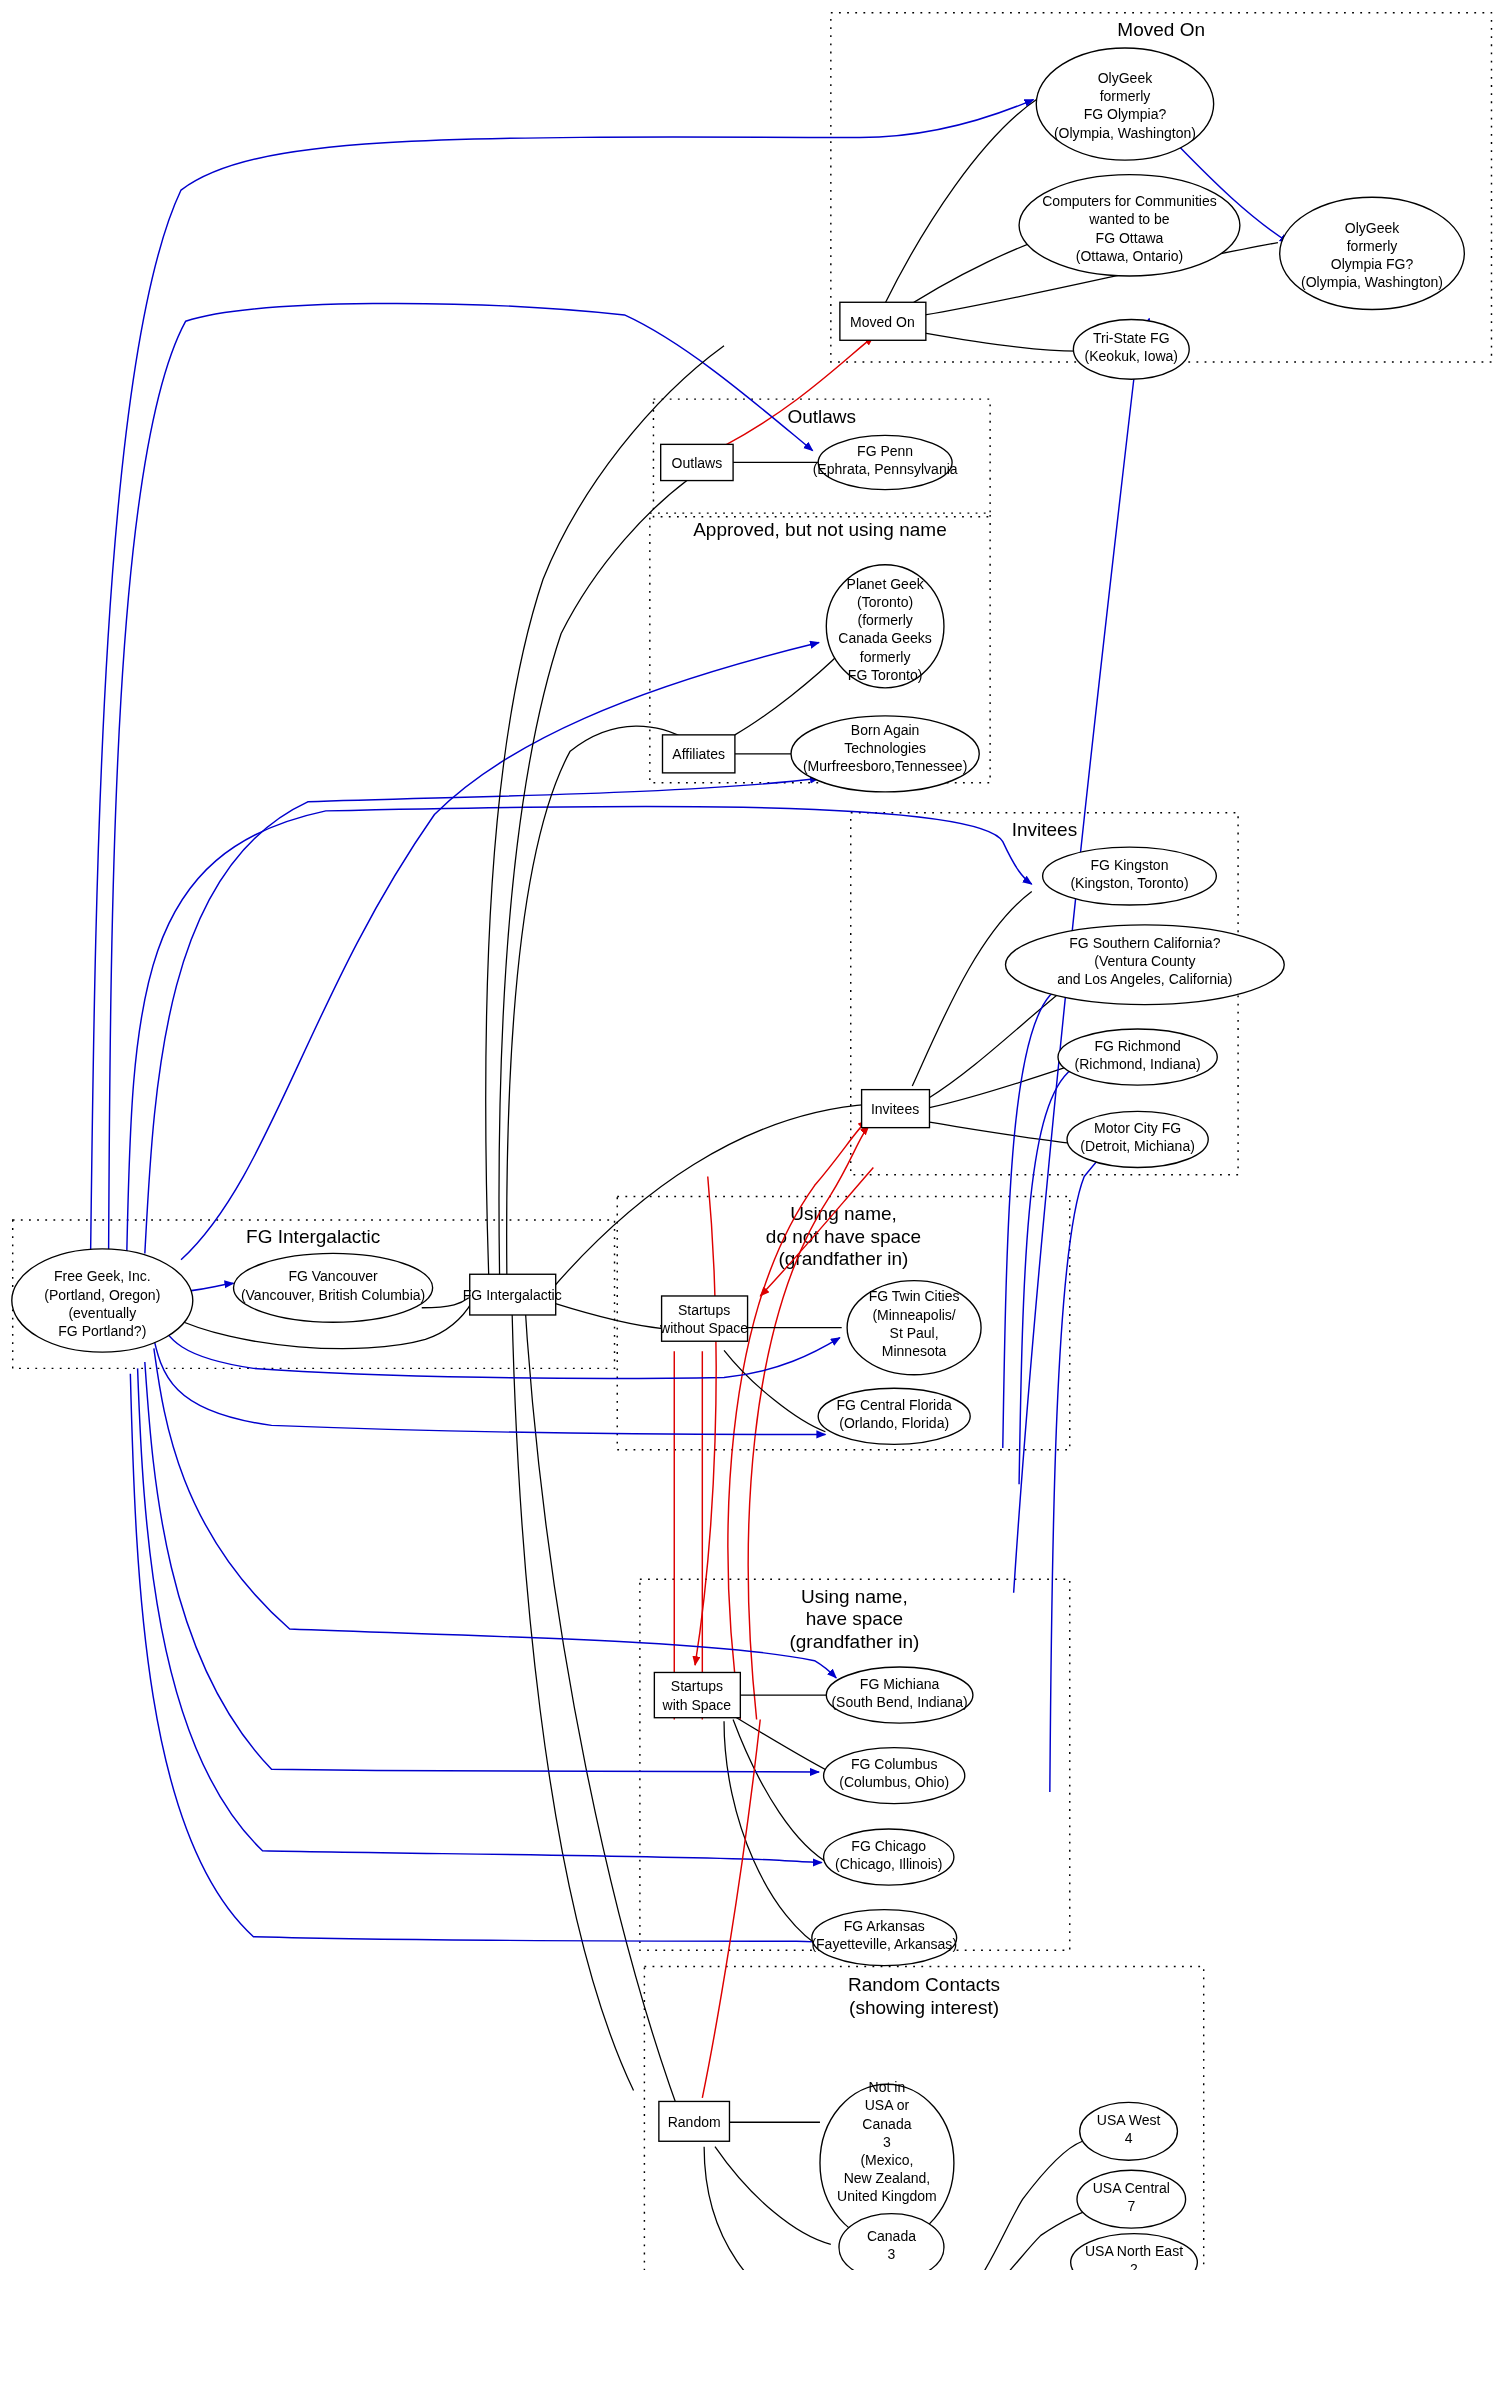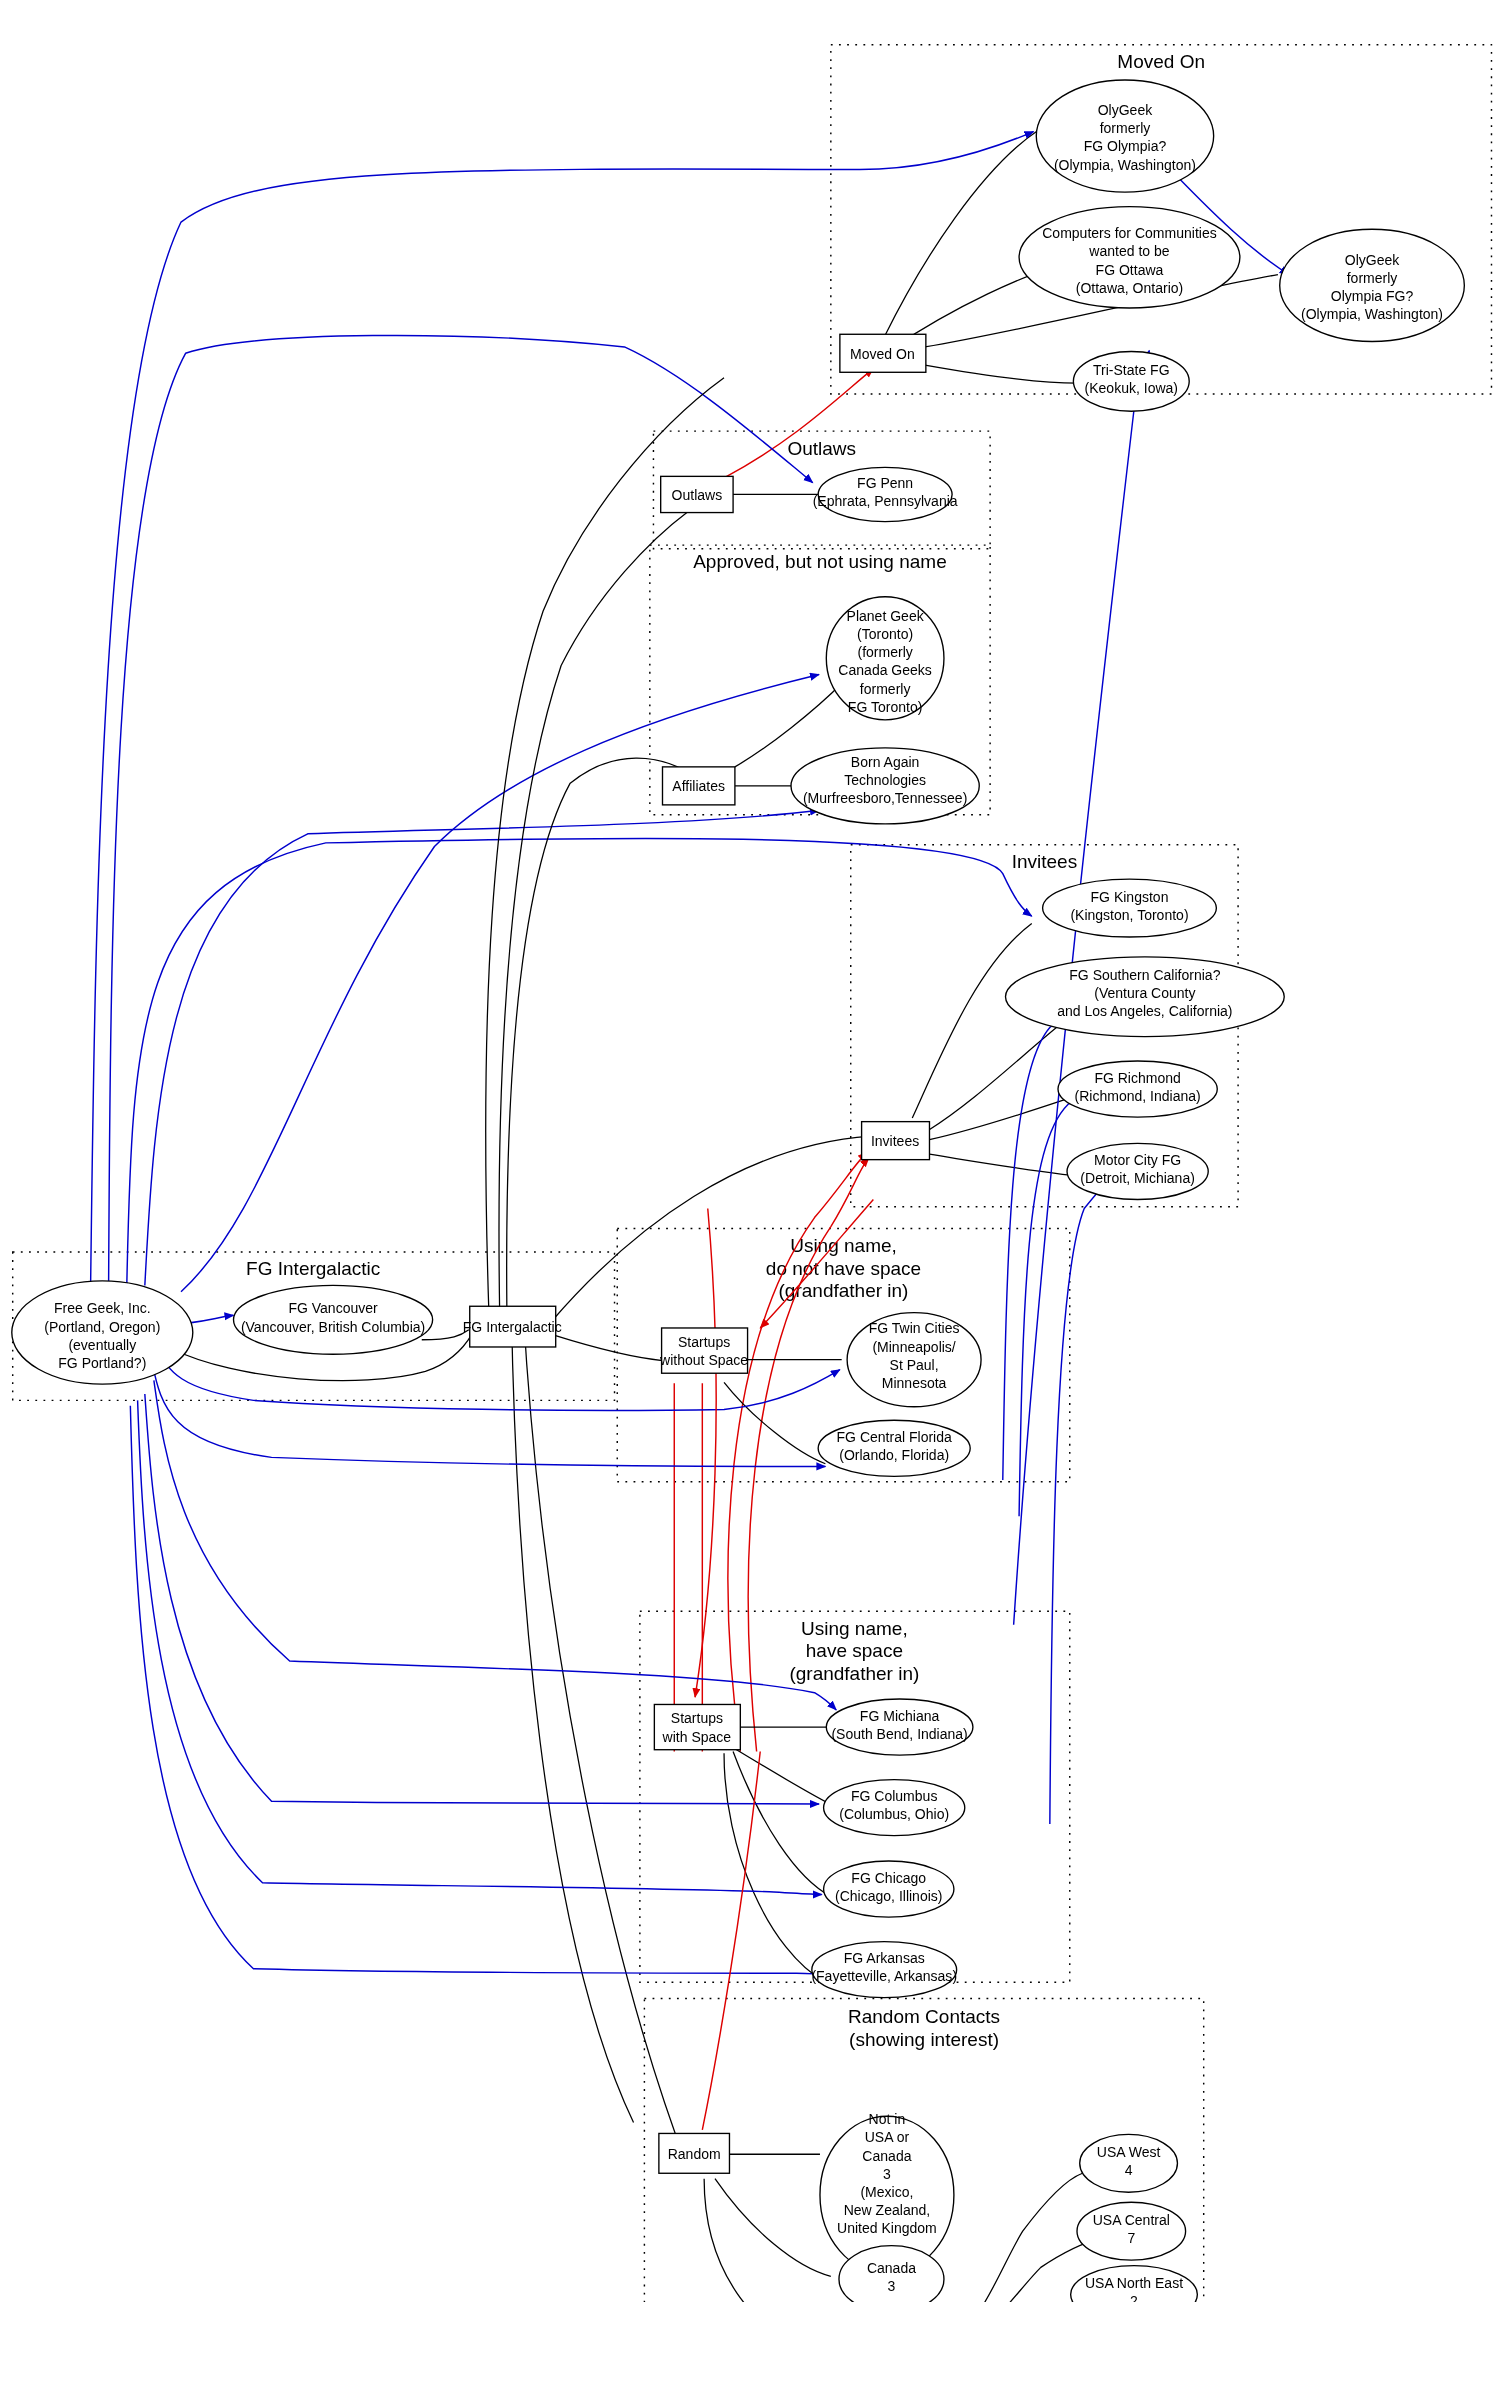--- a/index.html
+++ b/index.html
@@ -1,17 +1,17 @@
 <!DOCTYPE html>
 <html style="font-size:14.5px"><head>
 <meta charset="utf-8">
 <style>
   html,body{margin:0;padding:0;background:#ffffff;}
   body{font-family:"Liberation Sans", sans-serif;}
-  #stage{position:relative;width:1506px;height:2270px;background:#fff;overflow:hidden;margin-top:32px;}
+  #stage{position:relative;width:1506px;height:2270px;background:#fff;overflow:hidden;}
   svg#graph{position:absolute;left:0;top:0;width:1506px;height:2401px;}
   .cluster-box{fill:none;stroke:#000;stroke-width:1.6;stroke-dasharray:2 7;}
   .cluster-title{font-family:"Liberation Sans",sans-serif;font-size:21px;fill:#000;text-anchor:middle;}
   .node-ellipse{fill:#ffffff;stroke:#000000;stroke-width:1.5;}
   .node-rect{fill:#ffffff;stroke:#000000;stroke-width:1.5;}
   .node-label{font-family:"Liberation Sans",sans-serif;font-size:15.5px;fill:#000;text-anchor:middle;}
   .edge-black{fill:none;stroke:#000000;stroke-width:1.4;}
   .edge-blue{fill:none;stroke:#0000cc;stroke-width:1.6;}
   .edge-red{fill:none;stroke:#dd0000;stroke-width:1.6;}
 </style>

